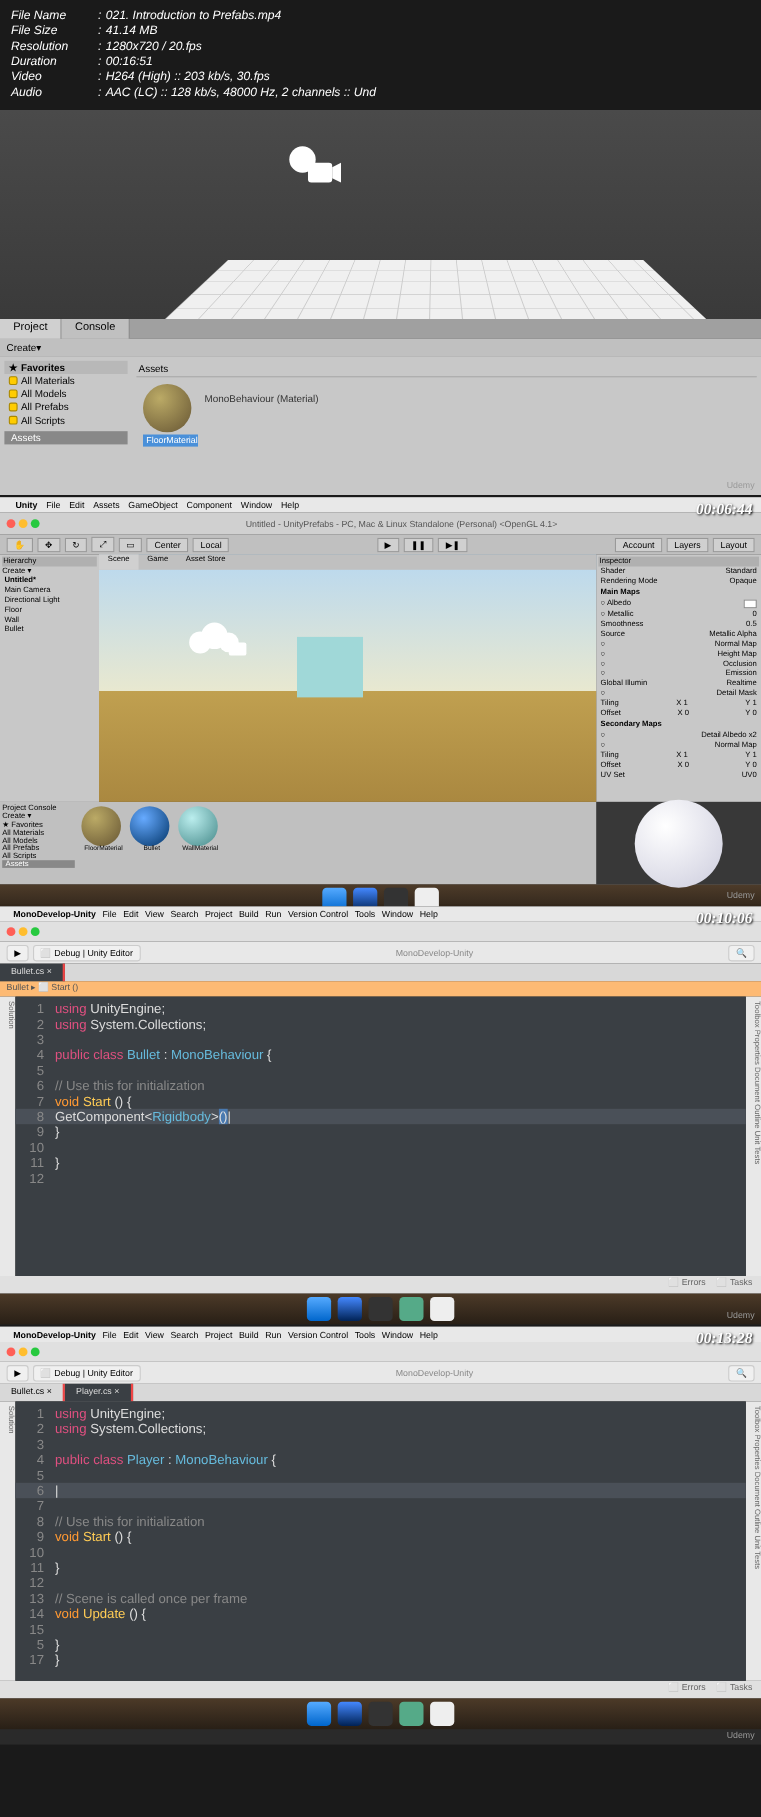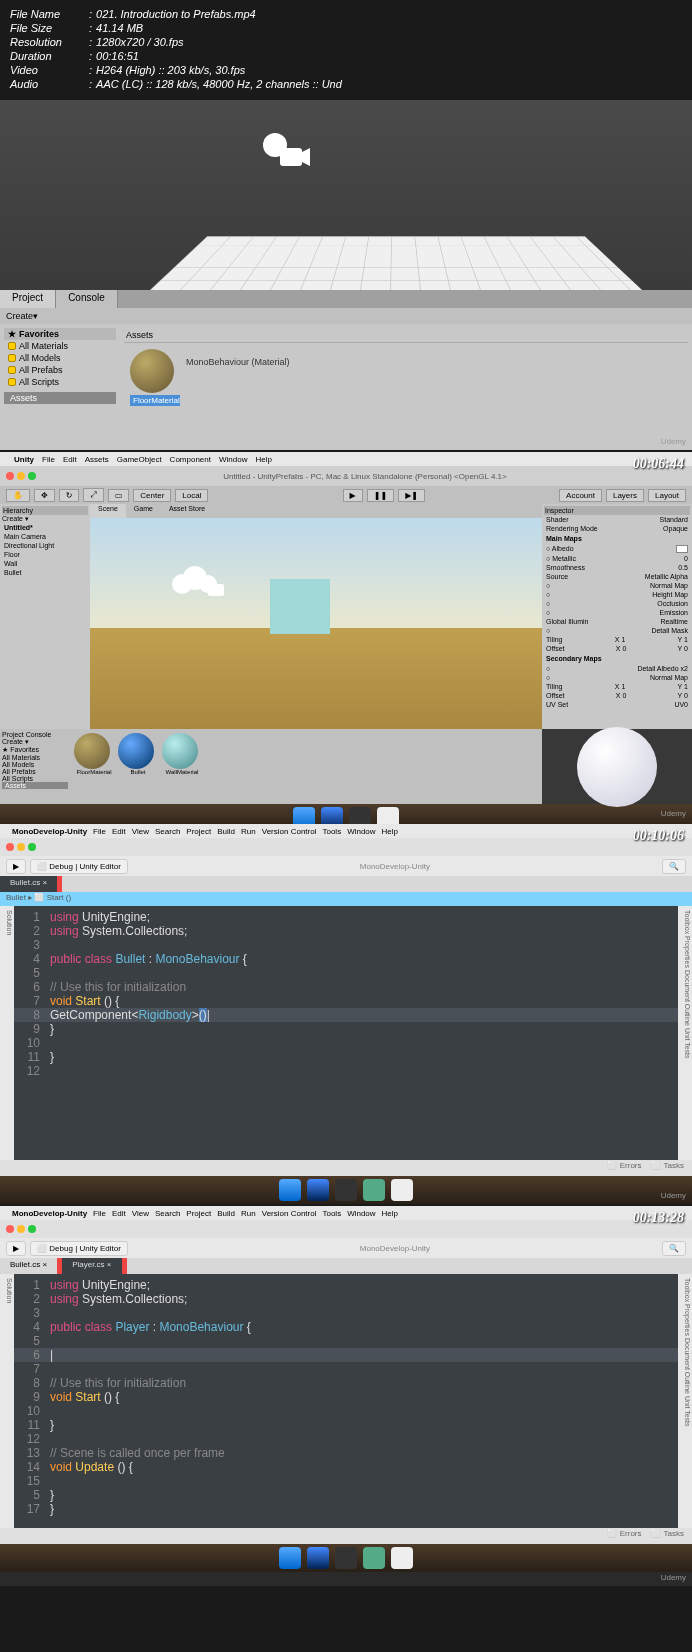--- a/index.html
+++ b/index.html
@@ -63,23 +63,23 @@
 .s2-dock{height:28px;background:linear-gradient(180deg,rgba(80,60,40,0.9),rgba(40,30,20,0.9));display:flex;align-items:center;justify-content:center;gap:6px}
 .s2-dock-item{width:22px;height:22px;border-radius:4px}
 
 
 .s3,.s4{height:380px;background:#2a2a2a}
 .md-menubar{height:14px;background:#e8e8e8;display:flex;align-items:center;font-size:8px;gap:6px;padding:0 6px}
 .md-titlebar{height:18px;background:#e0e0e0;display:flex;align-items:center;font-size:8px;padding:0 6px}
 .md-toolbar{height:20px;background:#e8e8e8;display:flex;align-items:center;padding:0 6px;gap:4px;font-size:8px}
 .md-toolbtn{padding:2px 6px;border:1px solid #ccc;background:#f0f0f0;border-radius:3px}
 .md-tabs{height:16px;background:#d8d8d8;display:flex;font-size:8px}
-.md-tab{padding:2px 10px;border-right:5px solid #ef4444}
+.md-tab{padding:2px 10px;border-right:2px solid #ef4444}
 .md-tab.active{background:#3a3f44;color:#ddd}
-.md-breadcrumb{height:14px;background:#7dd3fc;font-size:8px;padding:1px 6px;color:#555}
+.md-breadcrumb{height:14px;background:#fdba74;font-size:8px;padding:1px 6px;color:#555}
 .md-editor{height:254px;display:flex}
 .md-sidebar{width:14px;background:#e8e8e8;writing-mode:vertical-rl;font-size:7px;padding:4px 1px;color:#666}
 .md-code{flex:1;background:#3a3f44;font-family:Menlo,Consolas,monospace;font-size:12px;padding:4px 0;color:#ddd;position:relative}
 .md-line{display:flex}
 .md-lineno{width:36px;text-align:right;padding-right:10px;color:#888;user-select:none}
 .md-linetxt{flex:1}
 .md-line.hl{background:#4a5058}
 .kw-using{color:#e05080}
 .kw-public{color:#e05080}
 .kw-class{color:#e05080}
@@ -103,21 +103,21 @@
       <span>021. Introduction to Prefabs.mp4</span>
     </div>
   <div class="header-row">
       <span class="header-label">File Size</span>
       <span class="header-sep">:</span>
       <span>41.14 MB</span>
     </div>
   <div class="header-row">
       <span class="header-label">Resolution</span>
       <span class="header-sep">:</span>
-      <span>1280x720 / 30.fps</span>
+      <span>1280x720 / 20.fps</span>
     </div>
   <div class="header-row">
       <span class="header-label">Duration</span>
       <span class="header-sep">:</span>
       <span>00:16:51</span>
     </div>
   <div class="header-row">
       <span class="header-label">Video</span>
       <span class="header-sep">:</span>
       <span>H264 (High) :: 203 kb/s, 30.fps</span>

